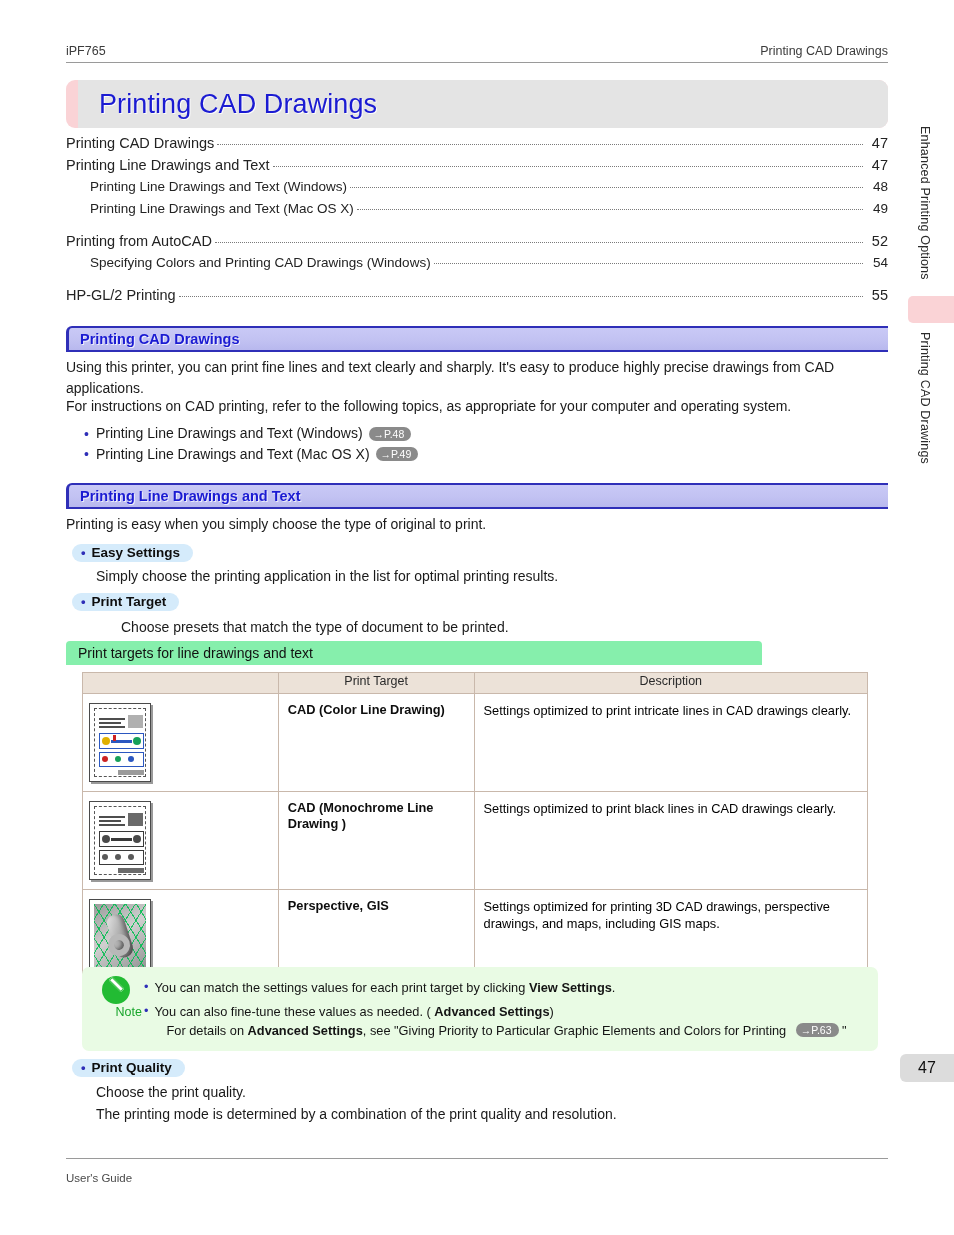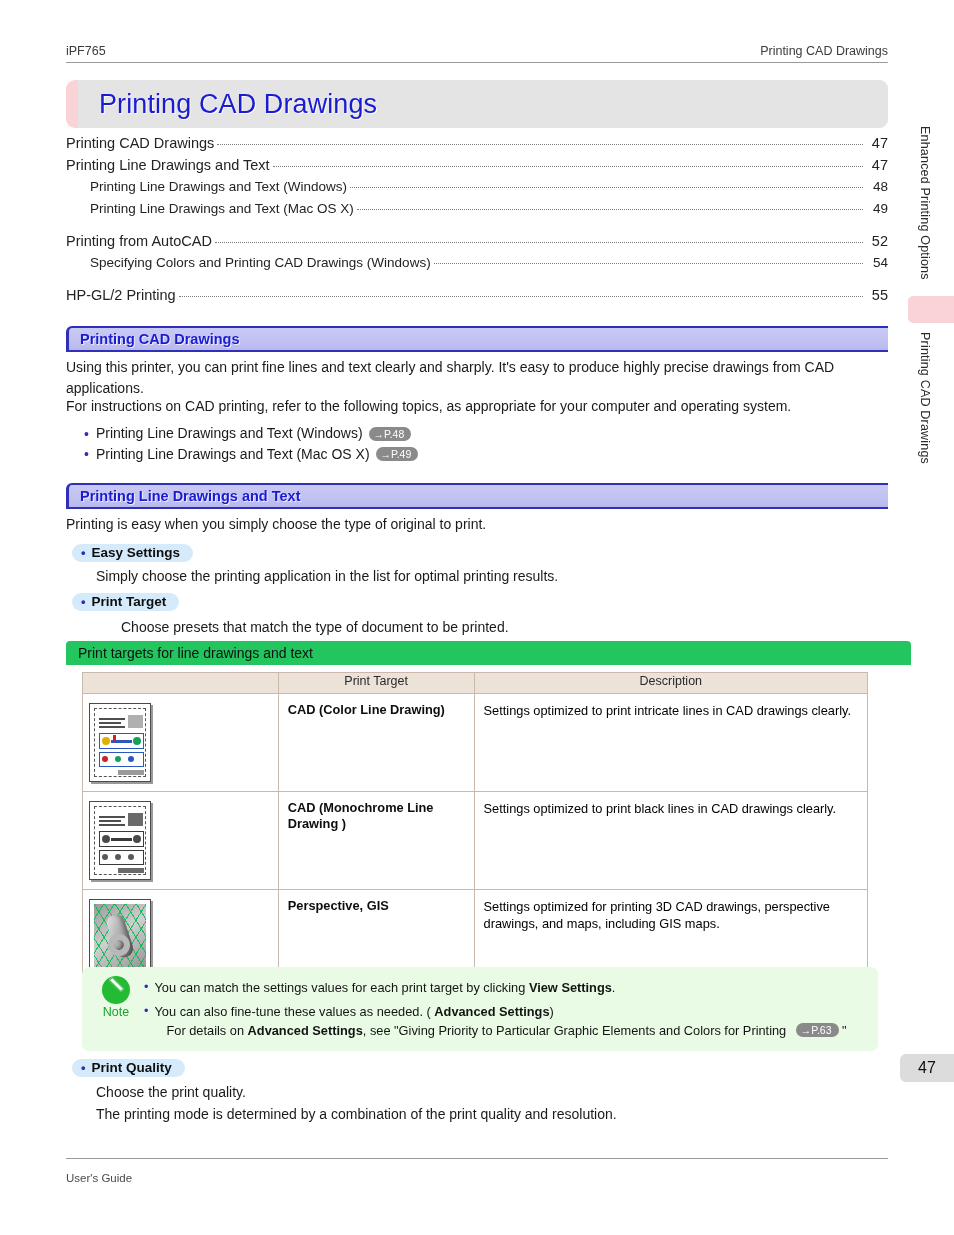--- a/index.html
+++ b/index.html
@@ -109,22 +109,22 @@
     display:inline-flex; align-items:center;
     background:#d5ebfb;
     border-radius:11px;
     padding:1px 13px 2px 9px;
     font-size:13.5px; font-weight:bold; color:#0e0e0e;
   }
   .pill .pill-dot { color:#2f2fb8; margin-right:6px; font-size:13px; line-height:1;}
 
   
   .subbar {
-    position:absolute; left:66px; width:845px; height:24px;
-    background:#22c55e;
+    position:absolute; left:66px; width:696px; height:24px;
+    background:#86efac;
     border-radius:4px 4px 0 0;
     display:flex; align-items:center;
   }
   .subbar span { font-size:14px; color:#111; margin-left:12px; }
 
   
   .tbl {
     position:absolute; left:82px; top:672px;
     width:786px;
     border-collapse:collapse;
@@ -211,21 +211,21 @@
     position:relative; overflow:hidden;
   }
   .note-pencil {
     position:absolute; left:6px; top:6px;
     width:17px; height:5px; background:#ffffff;
     transform:rotate(45deg);
     border-radius:1px;
     box-shadow:0 0 0 1px #22bb33 inset;
   }
   .note-label {
-    font-size:12.5px; color:#18a52b; margin-top:1px; font-weight:400;
+    font-size:12.5px; color:#18a52b; margin-top:1px; font-weight:400;text-align:right;
   }
   .note-lines {
     position:absolute; left:62px; top:11px; right:12px;
     font-size:12.8px; line-height:19px; color:#141414;
   }
   .note-line { display:flex; margin-bottom:5px; }
   .note-b { color:#2f2fb8; margin-right:6px; line-height:18px; }
   .note-sub { padding-left:12px; }
 
   

